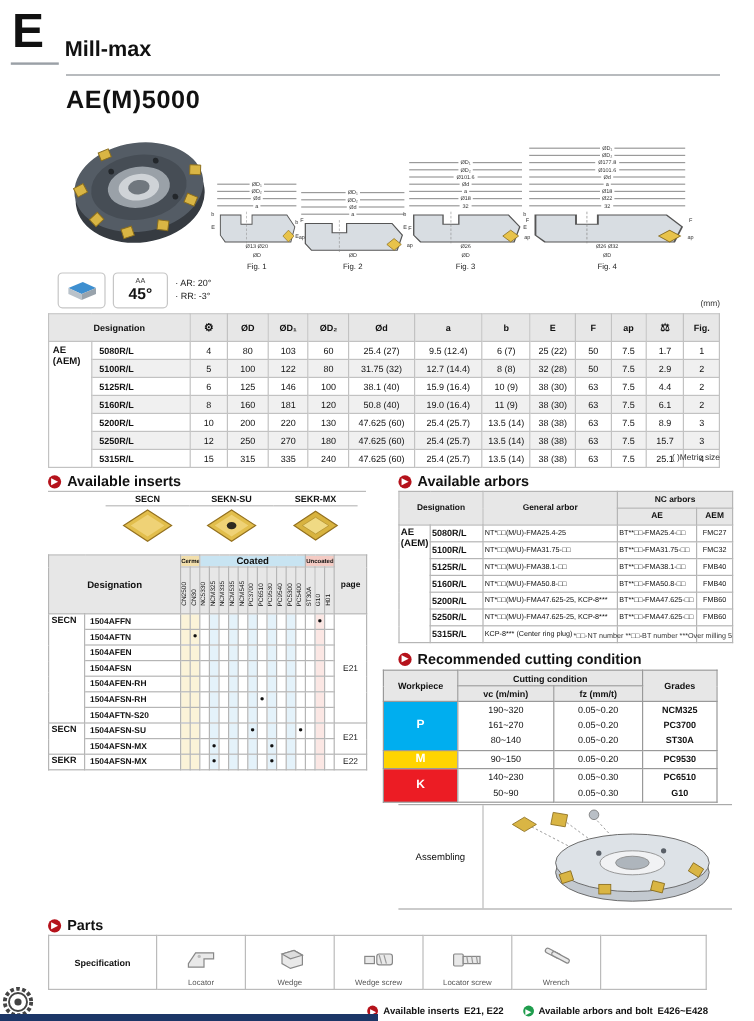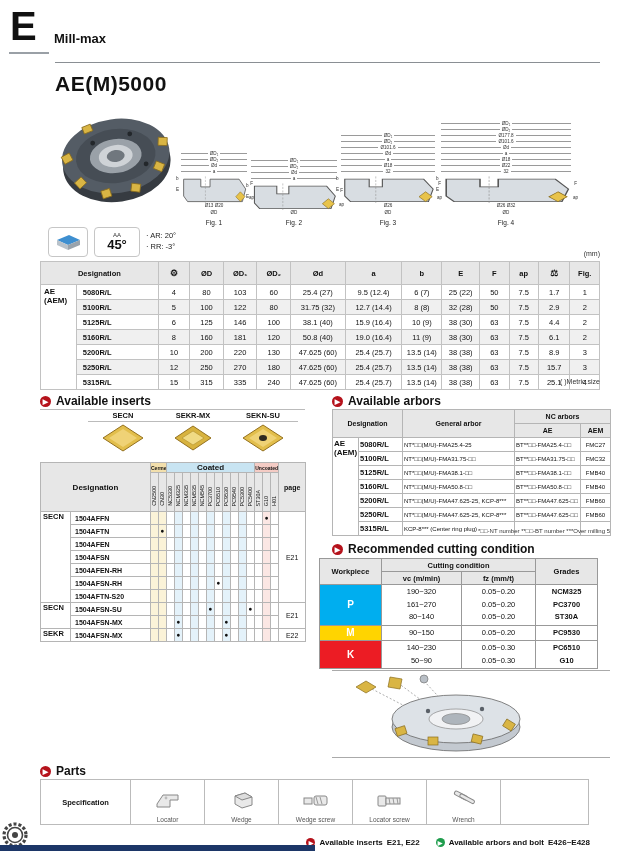--- a/index.html
+++ b/index.html
@@ -3,21 +3,21 @@
 <meta charset="utf-8">
 <style>
   html,body{margin:0;padding:0}
   body{width:628px;height:851px;position:relative;background:#fff;color:#111;
        font-family:"Liberation Sans",sans-serif;overflow:hidden}
   .abs{position:absolute}
   table{border-collapse:collapse}
   
   .sec-letter{font-size:40px;font-weight:bold;line-height:1}
   .sec-underline{background:#9aa0a6}
-  .series-name{font-size:13px;font-weight:bold}
+  .series-name{font-size:18px;font-weight:bold}
   .rule{background:#8a8f94}
   .title{font-size:21px;font-weight:bold;letter-spacing:.5px}
   
   .fig{position:absolute;bottom:0;display:flex;flex-direction:column;justify-content:flex-end}
   .dl{display:flex;align-items:center;gap:2px;height:6px}
   .dl::before,.dl::after{content:"";flex:1;height:1px;background:#9a9a9a}
   .dl span{font-size:4.6px;color:#333;white-space:nowrap}
   .figbody{position:relative;height:28px;margin-top:1px}
   .sidelbl{position:absolute;font-size:4.6px;color:#333}
   .botlbls{font-size:4.6px;color:#333;text-align:center;height:7px}
@@ -410,32 +410,32 @@
 </div>
 <div class="abs shapes" style="left:40px;top:409px;width:217px">
   <div class="shapecell">
     <div class="lbl">SECN</div>
     <svg width="44" height="32" viewBox="0 0 44 30">
       <polygon points="22,2 42,15 22,28 2,15" fill="#E2BE4C" stroke="#94711F"></polygon>
       <polygon points="22,6 36,15 22,24 8,15" fill="#EFD276"></polygon>
     </svg>
   </div>
   <div class="shapecell">
-    <div class="lbl">SEKR-MX</div>
-    <svg width="44" height="32" viewBox="0 0 44 30">
-      <polygon points="22,3 40,15 22,27 4,15" fill="#D8B33F" stroke="#94711F"></polygon>
-      <polygon points="22,8 33,15 22,22 11,15" fill="#F0DA84" stroke="#B08E2E" stroke-width="0.6"></polygon>
-    </svg>
-  </div>
-  <div class="shapecell">
     <div class="lbl">SEKN-SU</div>
     <svg width="44" height="32" viewBox="0 0 44 30">
       <polygon points="22,2 42,15 22,28 2,15" fill="#E2BE4C" stroke="#94711F"></polygon>
       <polygon points="22,6 36,15 22,24 8,15" fill="#EFD276"></polygon>
       <ellipse cx="22" cy="15" rx="4" ry="3" fill="#2E2A20"></ellipse>
+    </svg>
+  </div>
+  <div class="shapecell">
+    <div class="lbl">SEKR-MX</div>
+    <svg width="44" height="32" viewBox="0 0 44 30">
+      <polygon points="22,3 40,15 22,27 4,15" fill="#D8B33F" stroke="#94711F"></polygon>
+      <polygon points="22,8 33,15 22,22 11,15" fill="#F0DA84" stroke="#B08E2E" stroke-width="0.6"></polygon>
     </svg>
   </div>
 </div>
 <table class="gr abs" style="left:40px;top:462px">
   <colgroup id="gr-cols">
       <col style="width: 30px;">
       <col style="width: 80px;">
       <col style="width: 8px;">
       <col style="width: 8px;">
       <col style="width: 8px;">
@@ -820,20 +820,21 @@
         </td>
         <td class="grades">
           <div class="ln">PC6510</div>
           <div class="ln">G10</div>
         </td>
       </tr>
     </tbody>
 </table>
 
 <div class="assy abs" style="left:332px;top:670px;width:278px;height:86px">
+  <div class="lblcell">Assembling</div>
   <svg width="206" height="84" viewBox="0 0 206 84">
     <g stroke="#999" stroke-width="0.8" stroke-dasharray="2,2">
       <line x1="40" y1="18" x2="90" y2="44"></line>
         <line x1="66" y1="12" x2="104" y2="40"></line>
         <line x1="92" y1="10" x2="118" y2="38"></line>
     </g>
     <g fill="#D9B544" stroke="#8A6D1D" stroke-width="0.7">
       <polygon points="34,10 44,16 34,22 24,16"></polygon>
       <polygon points="58,6 70,8 68,18 56,16"></polygon>
     </g>

